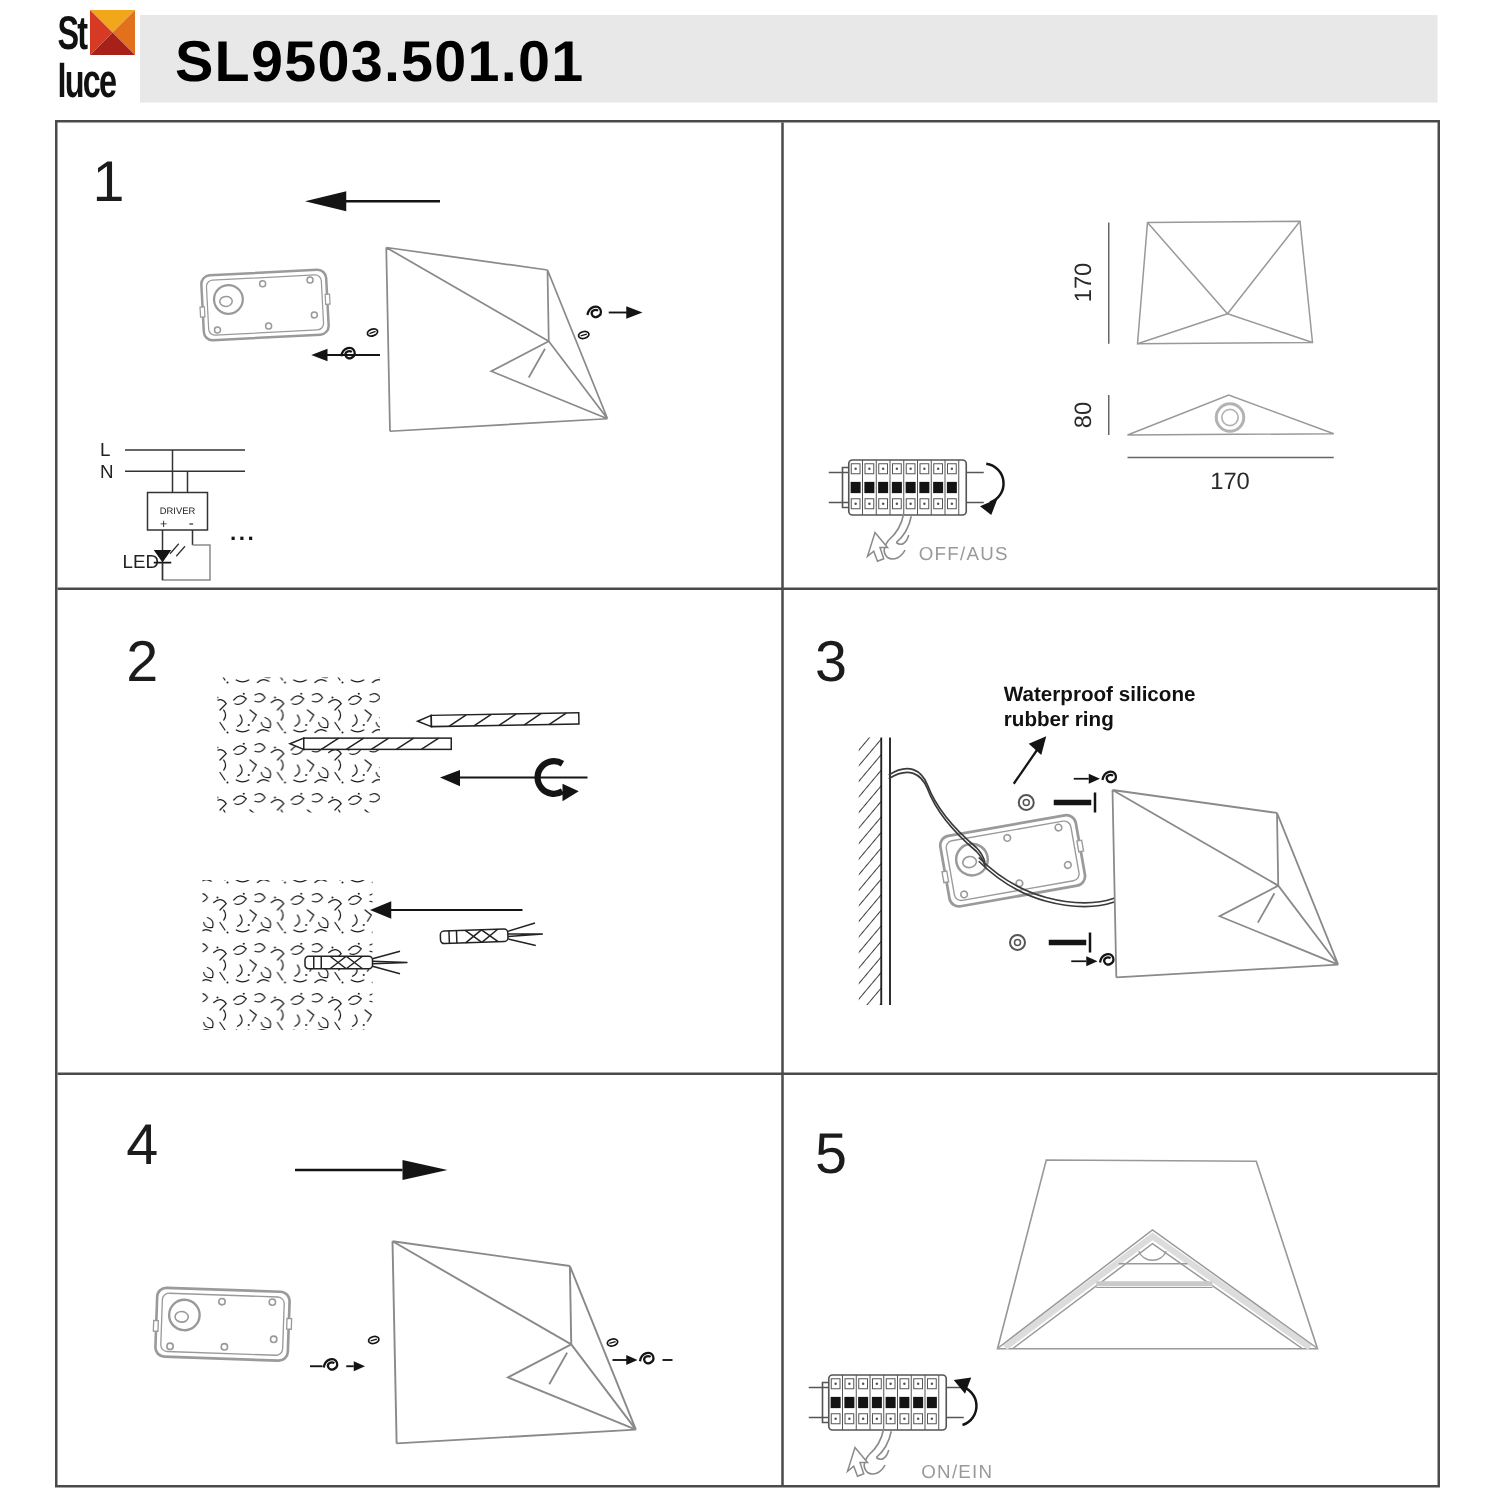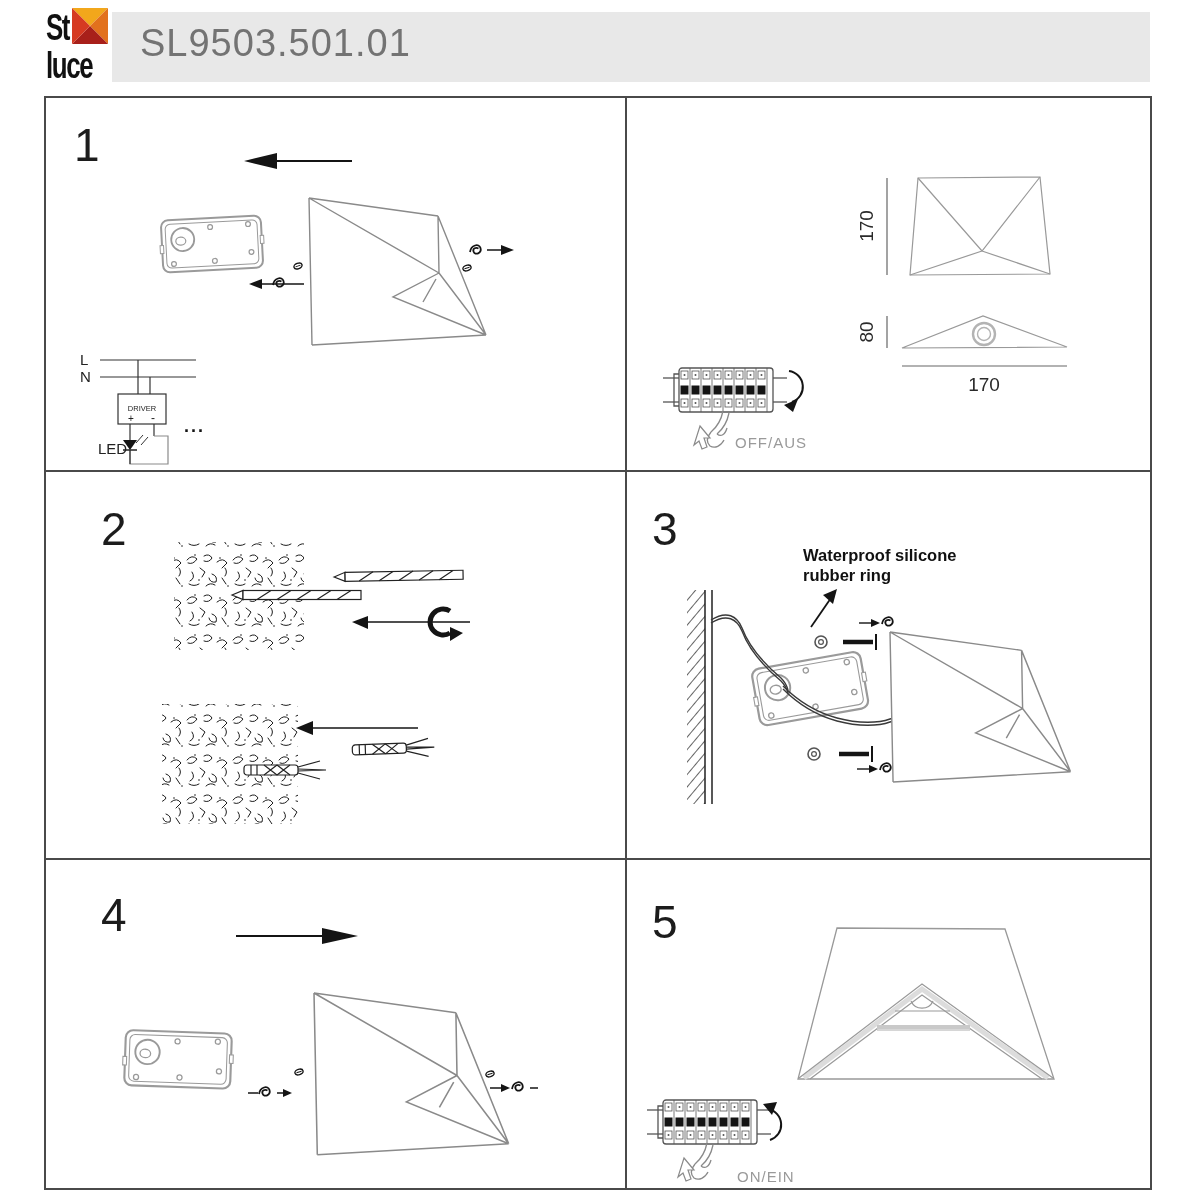--- a/index.html
+++ b/index.html
@@ -5,21 +5,21 @@
   html,body{margin:0;padding:0;background:#fff;}
   .page{position:relative;width:1200px;height:1200px;background:#fff;overflow:hidden;
         font-family:"Liberation Sans",sans-serif;color:#141414;text-align:right;}
   
   .logo{position:absolute;left:46px;top:8px;width:78px;height:82px;}
   .logo-row{display:flex;align-items:flex-start;height:38px;}
   .brand{font-weight:bold;font-size:36px;line-height:36px;letter-spacing:-2px;
          transform:scaleX(.72) scaleY(1.05);transform-origin:left top;color:#111;}
   .logo-sq{width:36px;height:36px;margin-left:-6px;}
   .titlebar{position:absolute;left:112px;top:12px;width:1038px;height:70px;background:#e8e8e8;}
-  .title{position:absolute;left:28px;top:10px;font-size:38px;font-weight:normal;color:#737373;
+  .title{position:absolute;left:28px;top:10px;font-size:46px;font-weight:bold;color:#000000;
          letter-spacing:1px;}
   
   .content{position:absolute;left:44px;top:96px;width:1104px;height:1090px;
            border:2px solid #4a4a4a;background:#fff;}
   .vline{position:absolute;left:579px;top:0;width:2px;height:100%;background:#4a4a4a;}
   .hline{position:absolute;left:0;width:100%;height:2px;background:#4a4a4a;}
   .panel{position:absolute;overflow:hidden;}
   .panel svg{position:absolute;left:0;top:0;}
   .stepnum{position:absolute;font-size:46px;color:#1c1c1c;z-index:3;}
   svg text{font-family:"Liberation Sans",sans-serif;}

